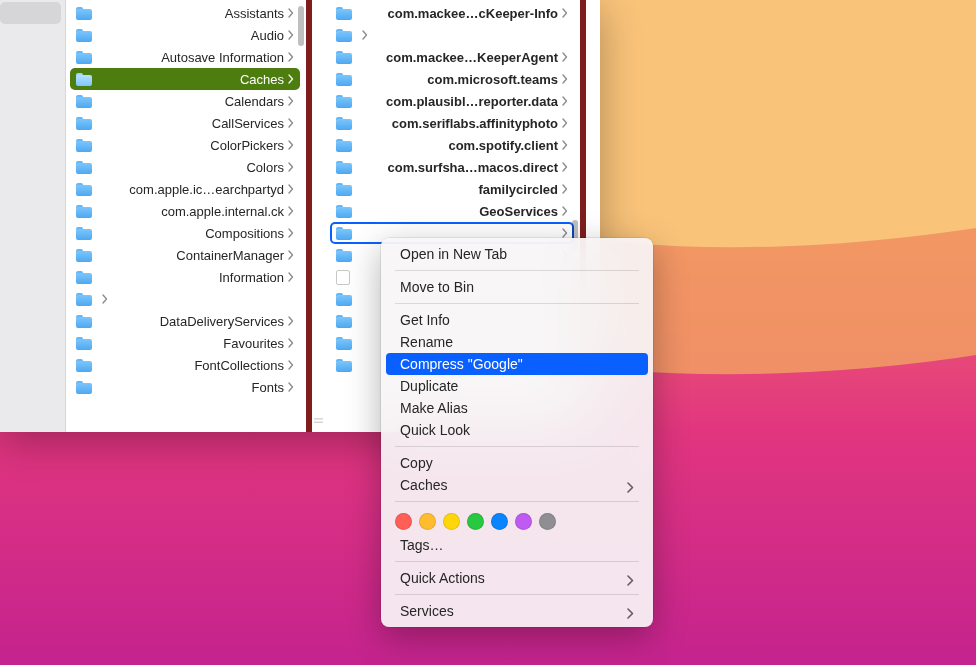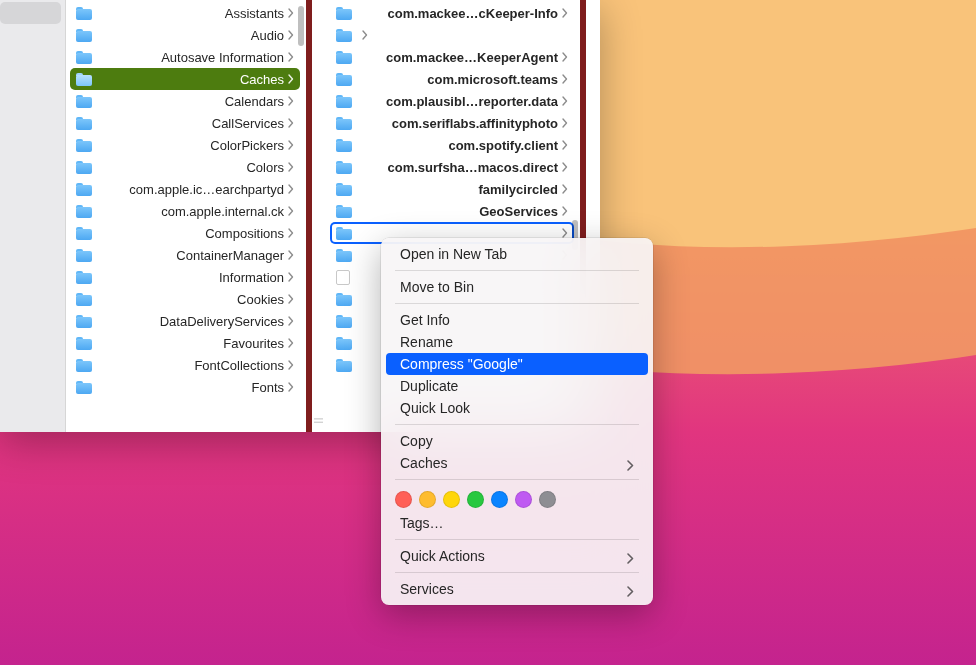--- a/index.html
+++ b/index.html
@@ -328,21 +328,20 @@
         <span class="folder-icon"></span>
         <span class="label">Information</span>
         <span class="chev">
           <svg viewBox="0 0 6 10">
             <path d="M1 1l3.5 4L1 9" stroke="#000" stroke-width="1.4" fill="none" stroke-linecap="round" stroke-linejoin="round"></path>
           </svg>
         </span>
       </div>
       <div class="row">
         <span class="folder-icon"></span>
-        <span class="label">Cookies</span>
         <span class="chev">
           <svg viewBox="0 0 6 10">
             <path d="M1 1l3.5 4L1 9" stroke="#000" stroke-width="1.4" fill="none" stroke-linecap="round" stroke-linejoin="round"></path>
           </svg>
         </span>
       </div>
       <div class="row">
         <span class="folder-icon"></span>
         <span class="label">DataDeliveryServices</span>
         <span class="chev">
@@ -553,20 +552,23 @@
       <span>Get Info</span>
     </div>
   <div class="menu-item">
       <span>Rename</span>
     </div>
   <div class="menu-item sel">
       <span>Compress "Google"</span>
     </div>
   <div class="menu-item">
       <span>Duplicate</span>
+    </div>
+  <div class="menu-item">
+      <span>Make Alias</span>
     </div>
   <div class="menu-item">
       <span>Quick Look</span>
     </div>
   <div class="menu-sep"></div>
   <div class="menu-item">
       <span>Copy</span>
     </div>
   <div class="menu-item">
     <span>Caches</span>

